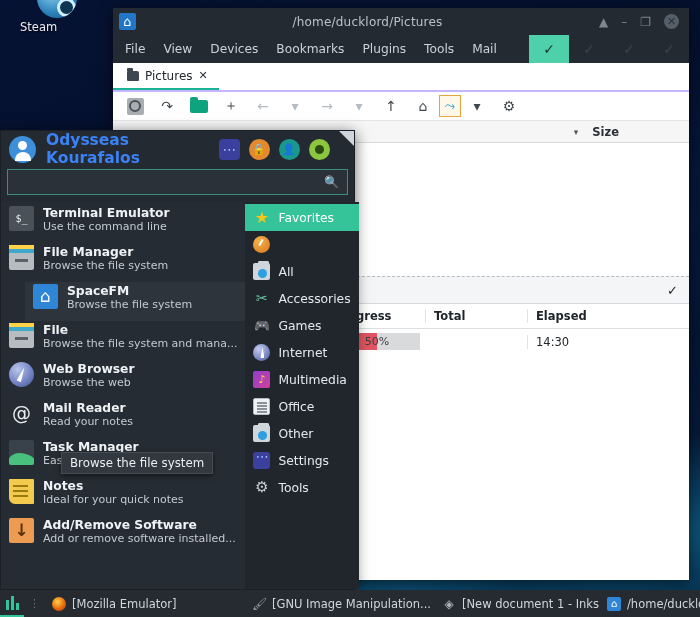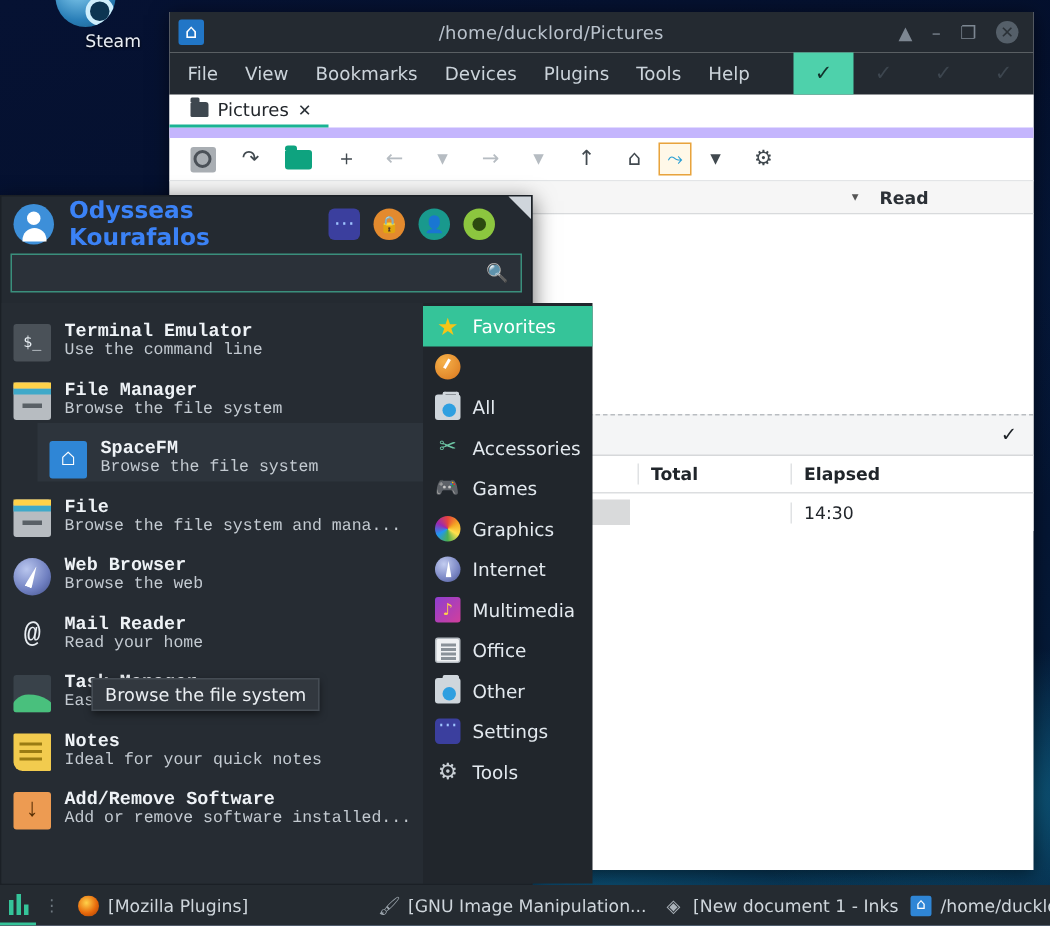--- a/index.html
+++ b/index.html
@@ -22,21 +22,21 @@
   }
   .wave {
     position: absolute; border: 1px solid rgba(60,200,230,0.32);
     border-radius: 50%; border-color: rgba(60,200,230,0.30) transparent transparent transparent;
     transform: rotate(-18deg);
   }
   .dots { position: absolute; border-radius: 50%; background: rgba(120,220,245,0.5); }
 
   
   #icon-steam {
-    position: absolute; left: 20px; top: 0px; width: 74px; text-align: right;
+    position: absolute; left: 20px; top: 0px; width: 74px; text-align: left;
   }
   #icon-steam .glyph {
     width: 40px; height: 40px; margin: -22px auto 2px;
     border-radius: 50%;
     background: radial-gradient(circle at 38% 34%, #8fd5f5, #2a7fb8 60%, #17567f);
     position: relative; overflow: hidden;
   }
   #icon-steam .glyph::after {
     content: ''; position: absolute; left: 20px; top: 20px; width: 13px; height: 13px;
     border-radius: 50%; background: #0d3552; border: 3px solid #cfeefc;
@@ -82,21 +82,21 @@
   }
   #fm-tabchecks { position: absolute; right: 0; top: 0; bottom: 0; display: flex; }
   #fm-tabchecks .chk {
     width: 40px; display: flex; align-items: center; justify-content: center;
     font-size: 14px; color: #3d464f;
   }
   #fm-tabchecks .chk.active { background: #4ed1ab; color: #12332c; }
 
   #fm-tabstrip {
     height: 29px; background: #fff; display: flex; align-items: stretch;
-    border-bottom: 7px solid #c4b5fd;
+    border-bottom: 2px solid #c4b5fd;
   }
   #fm-tabstrip .tab {
     display: flex; align-items: center; gap: 6px; padding: 0 11px 0 14px;
     border-bottom: 2px solid #1ab394; font-size: 12px; color: #22262b;
   }
   #fm-tabstrip .tab .folder {
     width: 12px; height: 10px; background: #3e474f; border-radius: 1px 2px 1px 1px;
     position: relative;
   }
   #fm-tabstrip .tab .folder::before {
@@ -187,21 +187,21 @@
     border: 1px solid #3a8f7c; display: flex; align-items: center; padding: 0 8px;
   }
   #wm-search input {
     flex: 1; background: transparent; border: none; outline: none;
     color: #dfe4ea; font-size: 12px; font-family: inherit;
   }
   #wm-search .mag { color: #8a9199; font-size: 12px; }
 
   #wm-body { flex: 1; display: flex; min-height: 0; }
   #wm-applist { flex: 1; background: #262c33; padding-top: 2px; }
-  .appitem { display: flex; align-items: flex-end; gap: 9px; padding: 2px 8px; height: 39px; font-family: Liberation Mono, monospace; }
+  .appitem { display: flex; align-items: flex-start; gap: 9px; padding: 2px 8px; height: 39px; }
   .appitem.hl { background: #2d343c; margin-left: 24px; }
   .appitem .ico { width: 25px; height: 25px; flex: 0 0 auto; border-radius: 2px; position: relative; }
   .appitem .txt { line-height: 1.18; min-width: 0; }
   .appitem .t1 { color: #eef2f6; font-size: 12.3px; font-weight: bold; }
   .appitem .t2 { color: #c3cad1; font-size: 11px; white-space: nowrap; overflow: hidden; text-overflow: ellipsis; }
 
   .ico.terminal { background: #4a5158; }
   .ico.terminal::after { content:'$_'; position:absolute; inset:0; color:#e8eef3; font-size:10px; line-height:25px; text-align:center; font-family:"DejaVu Sans Mono", monospace; }
   .ico.filemgr { background: #b7bcc1; }
   .ico.filemgr::before { content:''; position:absolute; left:0; right:0; top:0; height:4px; background:#ffd24a; box-shadow: 0 4px 0 #3fa9c9; }
@@ -299,25 +299,25 @@
       <span class="wb">▲</span>
       <span class="wb">–</span>
       <span class="wb">❐</span>
       <span class="wb close">✕</span>
     </div>
   </div>
 
   <div id="fm-menubar">
     <div class="mi">File</div>
     <div class="mi">View</div>
+    <div class="mi">Devices</div>
     <div class="mi">Bookmarks</div>
-    <div class="mi">Devices</div>
     <div class="mi">Plugins</div>
     <div class="mi">Tools</div>
-    <div class="mi">Help</div>
+    <div class="mi">Mail</div>
     <div id="fm-tabchecks">
       <div class="chk active">✓</div>
       <div class="chk">✓</div>
       <div class="chk">✓</div>
       <div class="chk">✓</div>
     </div>
   </div>
 
   <div id="fm-tabstrip">
     <div class="tab">
@@ -344,21 +344,21 @@
     <div class="tb">⌂</div>
     <div class="tb sel">
         <span class="arrowico">⤳</span>
       </div>
     <div class="tb">▾</div>
     <div class="tb">⚙</div>
   </div>
 
   <div id="fm-colheader">
     <span class="caret">▾</span>
-    <span>Read</span>
+    <span>Size</span>
   </div>
 
   <div id="fm-filearea"></div>
 
   <div id="fm-pathbar">
     <span>ord/Pictures</span>
     <span class="tick">✓</span>
   </div>
 
   <div id="task-table">
@@ -436,21 +436,21 @@
           <span class="ico web"></span>
           <span class="txt">
             <span class="t1" style="display:block">Web Browser</span>
             <span class="t2" style="display:block">Browse the web</span>
           </span>
         </div>
         <div class="appitem">
           <span class="ico mail"></span>
           <span class="txt">
             <span class="t1" style="display:block">Mail Reader</span>
-            <span class="t2" style="display:block">Read your home</span>
+            <span class="t2" style="display:block">Read your notes</span>
           </span>
         </div>
         <div class="appitem">
           <span class="ico task"></span>
           <span class="txt">
             <span class="t1" style="display:block">Task Manager</span>
             <span class="t2" style="display:block">Easy to use task manager</span>
           </span>
         </div>
         <div class="appitem">
@@ -480,24 +480,20 @@
           <span class="cico all"></span>
           <span>All</span>
         </div>
         <div class="cat">
           <span class="cico acc">✂</span>
           <span>Accessories</span>
         </div>
         <div class="cat">
           <span class="cico games">🎮</span>
           <span>Games</span>
-        </div>
-        <div class="cat">
-          <span class="cico graphics"></span>
-          <span>Graphics</span>
         </div>
         <div class="cat">
           <span class="cico internet"></span>
           <span>Internet</span>
         </div>
         <div class="cat">
           <span class="cico multi"></span>
           <span>Multimedia</span>
         </div>
         <div class="cat">
@@ -526,21 +522,21 @@
   <div id="tb-start">
     <span class="bars">
         <i></i>
         <i></i>
         <i></i>
       </span>
   </div>
   <div id="tb-handle">⋮</div>
   <div class="tbtask" style="width:200px">
     <span class="ti firefox"></span>
-    <span>[Mozilla Plugins]</span>
+    <span>[Mozilla Emulator]</span>
   </div>
   <div class="tbtask" style="width:190px">
     <span class="ti gimp"></span>
     <span>[GNU Image Manipulation...</span>
   </div>
   <div class="tbtask" style="width:165px">
     <span class="ti inkscape"></span>
     <span>[New document 1 - Inksca...</span>
   </div>
   <div class="tbtask" style="flex:1">

